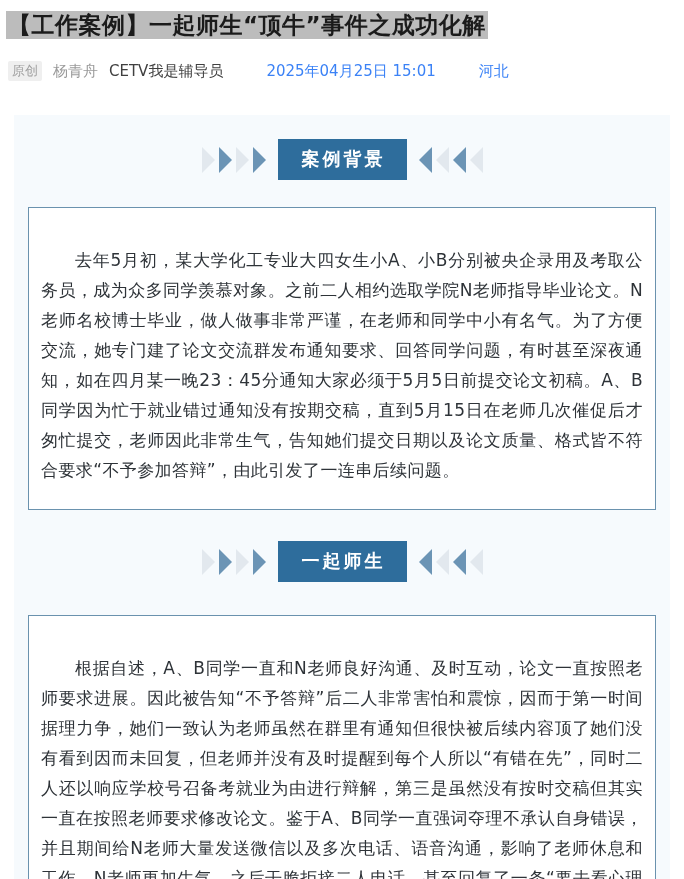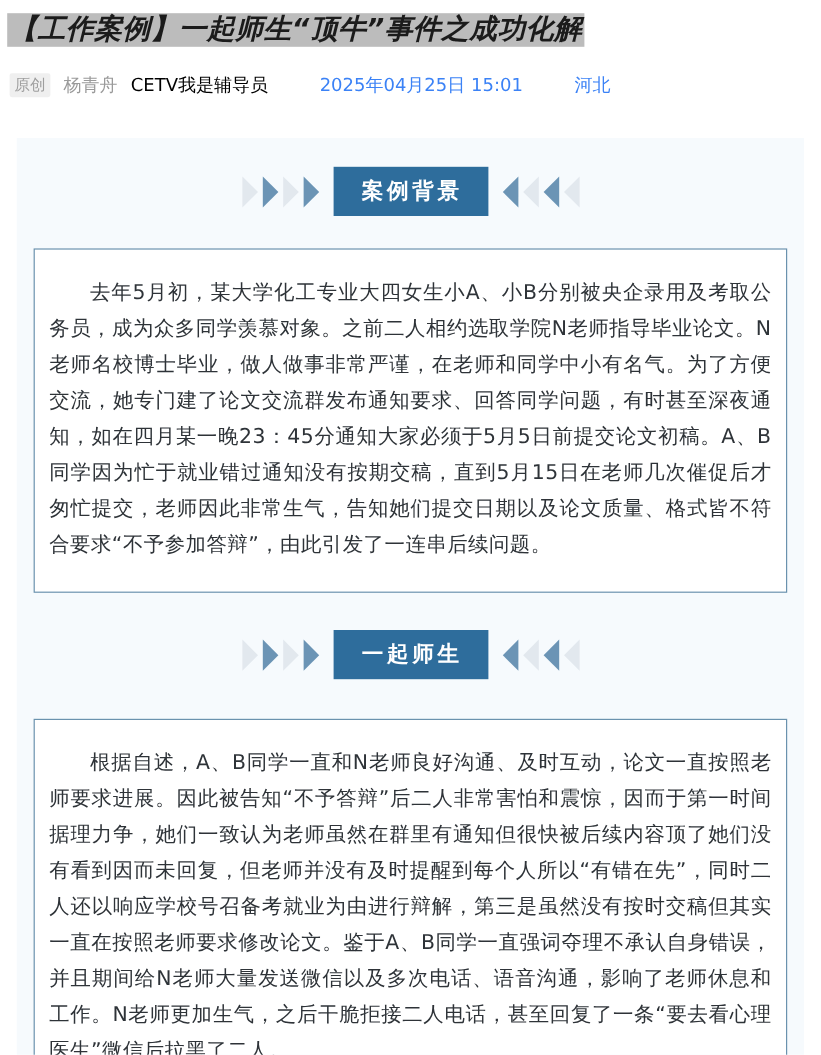--- a/index.html
+++ b/index.html
@@ -9,33 +9,33 @@
     background: #ffffff;
     font-family: "DejaVu Sans", "Liberation Sans", sans-serif;
   }
   .page { padding: 8px 6px 0 6px; }
 
   
   .title {
     font-size: 23px; font-weight: bold; color: #1b1b1b;
     line-height: 34px; letter-spacing: 0.5px;
   }
-  .title .hl { background: #bcbcbc; padding: 1px 2px; font-style: italic; }
+  .title .hl { background: #bcbcbc; padding: 1px 2px; }
 
   
   .byline {
     margin-top: 19px; margin-left: 2px;
     display: flex; align-items: flex-end; gap: 11px;
     font-size: 15px; color: #9a9a9a; white-space: nowrap;
   }
   .orig-badge {
     font-size: 13px; color: #9e9e9e; background: #efefef;
     padding: 1px 4px; border-radius: 2px;
   }
-  .account { color: #000000; cursor: pointer; }
+  .account { color: #404040; cursor: pointer; }
   .dim { color: #3b82f6; margin-left: 32px; }
 
   
   .card {
     margin: 34px 8px 0 8px;
     background: #f6fafd;
     padding: 24px 14px 60px 14px;
     min-height: 900px;
   }
 
@@ -62,21 +62,21 @@
   }
 
   
   .textbox {
     background: #ffffff;
     border: 1px solid #6a92ae;
     padding: 21px 12px 24px 12px;
   }
   .textbox p {
     font-size: 17px; line-height: 30px; color: #2e3338;
-    text-align: justify; text-indent: 2em; letter-spacing: 0.4px;
+    text-align: justify; text-indent: 2em; letter-spacing: 0.4px; margin-top: 16px;
   }
 </style>
 </head>
 <body>
 
 <div class="page">
 
   <h1 class="title"><span class="hl">【工作案例】一起师生“顶牛”事件之成功化解</span></h1>
 
   <div class="byline">

